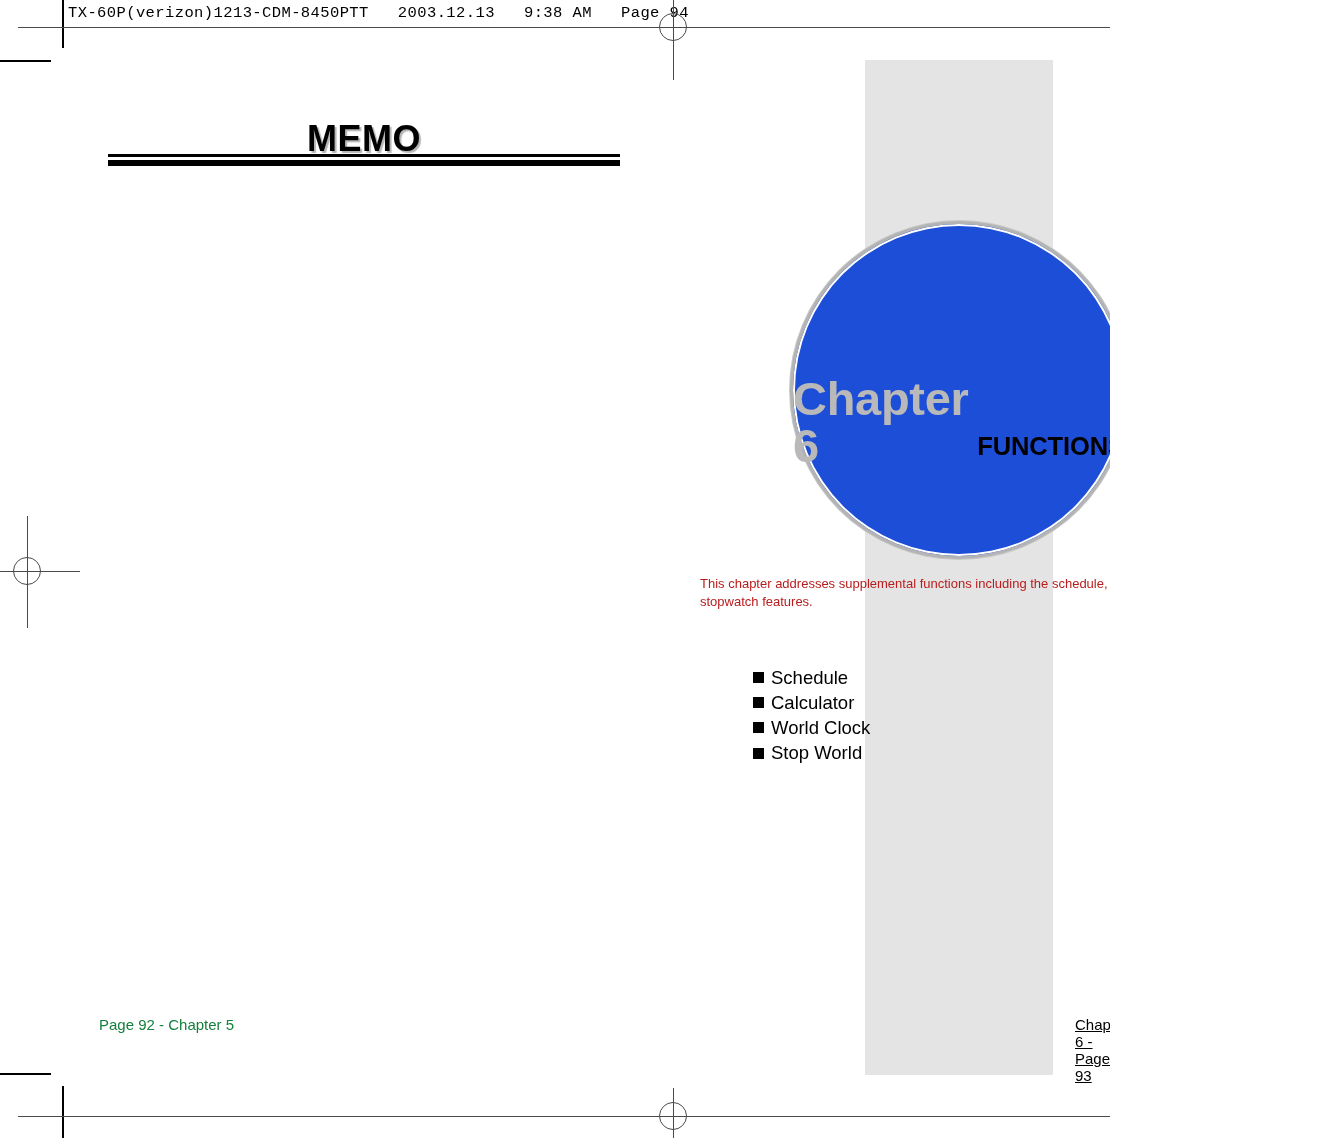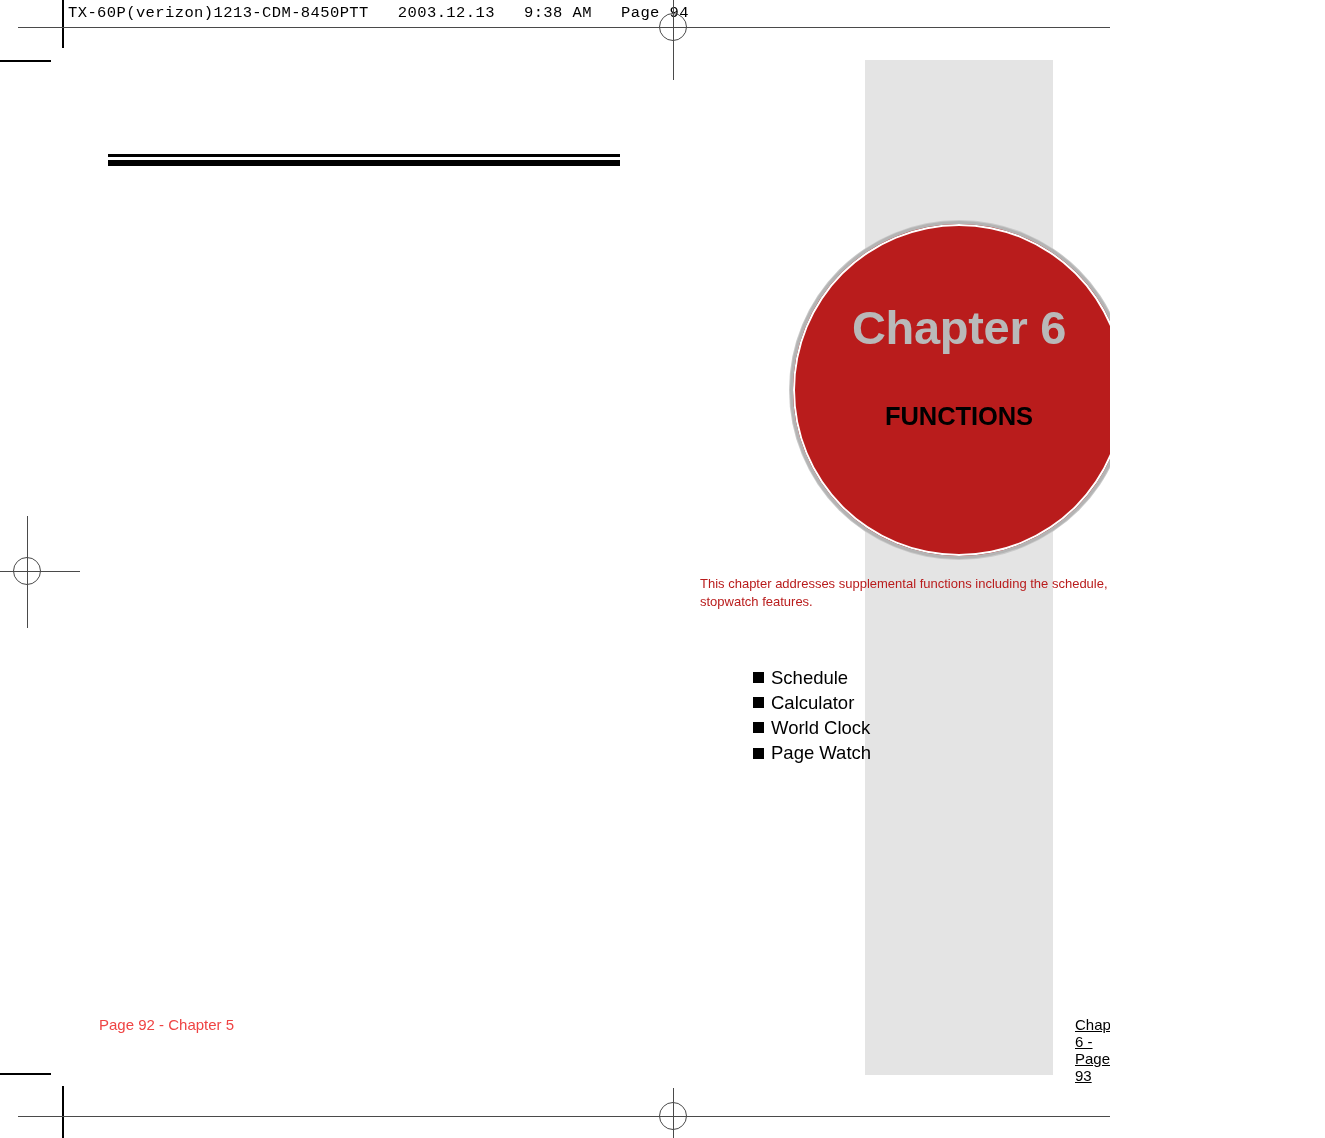--- a/index.html
+++ b/index.html
@@ -111,28 +111,28 @@
   }
 
   
   .chapter-circle {
     position: absolute;
     left: 790px;
     top: 221px;
     width: 338px;
     height: 338px;
     border-radius: 50%;
-    background: #b91c1c;
+    background: #1d4ed8;
     border: 3px solid #b4b4b4;
     box-shadow: 0 0 0 2px #ffffff inset, 0 0 0 1px #c9c9c9;
     box-sizing: border-box;
     display: flex;
-    flex-direction: column;
+    flex-direction: row;
     align-items: center;
-    justify-content: flex-start;
+    justify-content: flex-end;
     padding-top: 80px;
   }
   .chapter-number {
     font-size: 47px;
     font-weight: bold;
     color: #b9b9b9;
     line-height: 1;
     margin-bottom: 16px;
     letter-spacing: -0.3px;
   }
@@ -180,21 +180,21 @@
     margin-right: 7px;
     flex: none;
   }
 
   
   .footer-left {
     position: absolute;
     left: 99px;
     top: 1016px;
     font-size: 15px;
-    color: #ef4444;
+    color: #15803d;
   }
   .footer-right {
     position: absolute;
     left: 1075px;
     top: 1016px;
     font-size: 15px;
     color: #000000;
     text-decoration: underline;
   }
 </style>
@@ -233,20 +233,21 @@
     <div class="rm-h" style="left:-53px; top:0px; width:80px;"></div>
     <div class="rm-v" style="left:0px; top:-55px; height:112px;"></div>
     <div class="rm-circle"></div>
   </div>
   <div class="regmark" style="left:673px; top:1116px;">
     <div class="rm-h" style="left:-655px; top:0px; width:1310px;"></div>
     <div class="rm-v" style="left:0px; top:-28px; height:56px;"></div>
     <div class="rm-circle"></div>
   </div>
 
+  <div class="memo-title">MEMO</div>
   <div class="memo-rule-thin"></div>
   <div class="memo-rule-thick"></div>
   <div class="footer-left">Page 92 - Chapter 5</div>
 
   <div class="chapter-circle">
     <div class="chapter-number">Chapter 6</div>
     <div class="chapter-name">
       <br>
       <span>FUNCTIONS</span>
     </div>
@@ -262,19 +263,19 @@
     <li>
       <span class="bullet-sq"></span>
       <span>Calculator</span>
     </li>
     <li>
       <span class="bullet-sq"></span>
       <span>World Clock</span>
     </li>
     <li>
       <span class="bullet-sq"></span>
-      <span>Page Watch</span>
+      <span>Stop World</span>
     </li>
   </ul>
 
   <div class="footer-right">Chapter 6 - Page 93</div>
 
 </div>
 
 </body></html>

